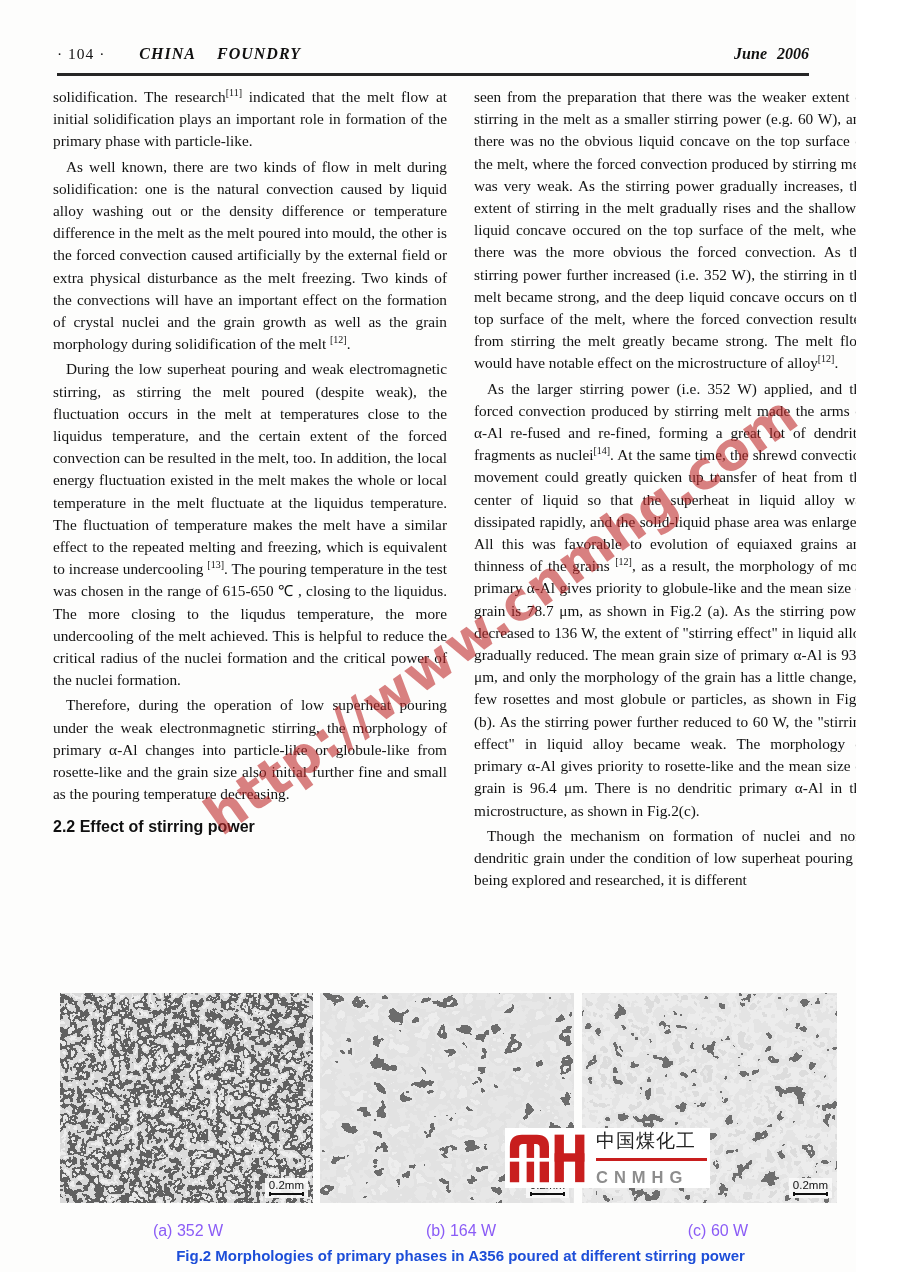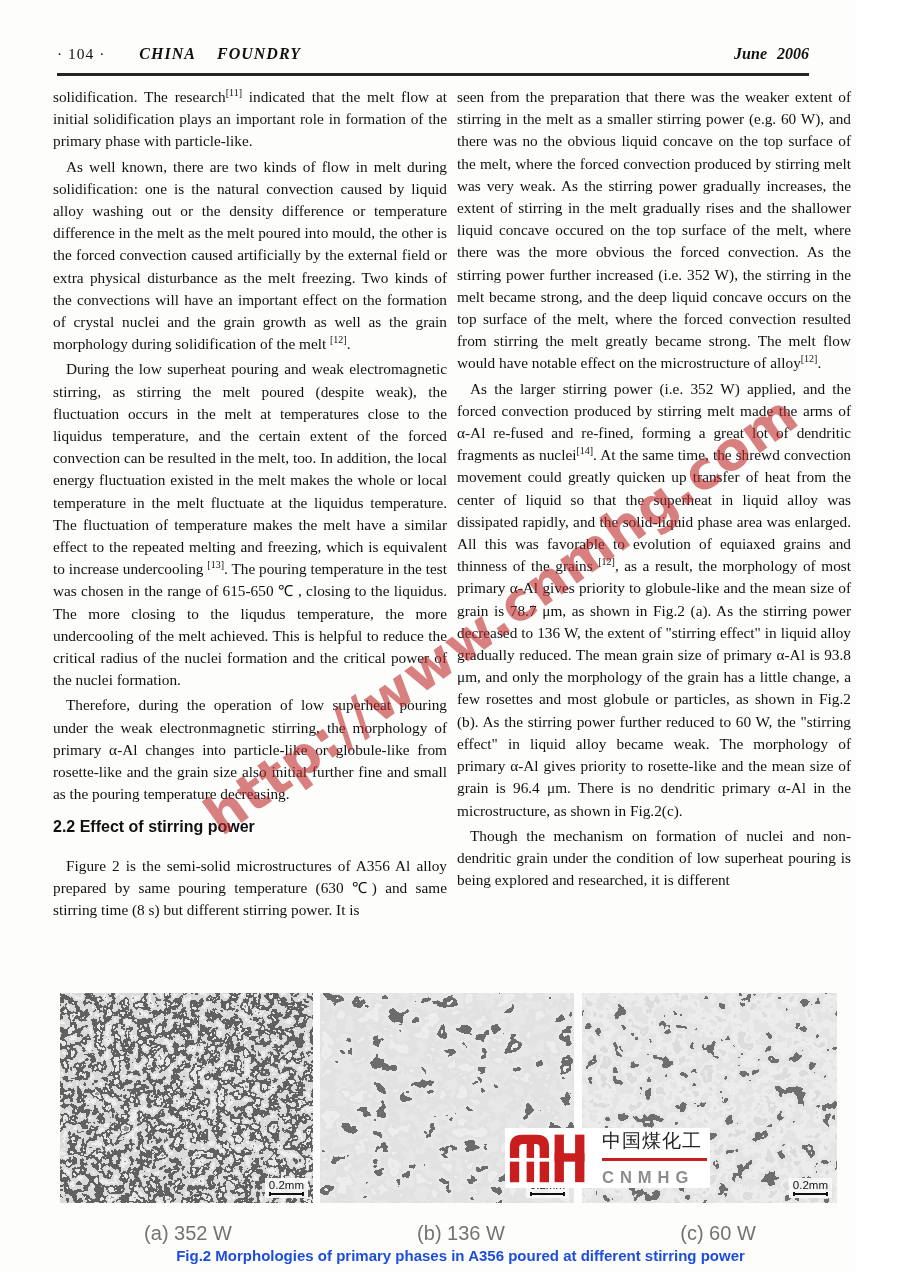--- a/index.html
+++ b/index.html
@@ -13,21 +13,21 @@
     display:flex; justify-content:space-between; align-items:baseline;
     font-size:16px; font-style:italic; font-weight:bold;
   }
   .pageno { font-style:normal; font-weight:normal; font-size:15.5px; margin-right:30px; letter-spacing:1px; }
   .journal { letter-spacing:1px; word-spacing:17px; }
   .issue { word-spacing:6px; }
   .header-rule { position:absolute; left:57px; right:47px; top:73px; height:3px; background:#262626; }
   
   .content {
     position:absolute; left:53px; top:86px; width:815px;
-    display:flex; gap:10px;
+    display:flex; gap:27px;
     font-size:15.3px; line-height:22.2px; text-align:justify;
   }
   .col { width:394px; }
   .content p { margin:0 0 3px 0; }
   .content p.indent { text-indent:13px; }
   sup { font-size:10px; line-height:0; }
   .section-heading {
     font-family:"Liberation Sans", sans-serif; font-size:16px; font-weight:bold;
     margin:10px 0 17px 0; text-align:left;
   }
@@ -48,31 +48,31 @@
   .panel-c { left:529px; width:255px; }
   .scalebar {
     position:absolute; right:5px; bottom:5px; z-index:2;
     background:rgba(249,249,249,0.93); padding:1px 4px 2px 4px;
     font-family:"Liberation Sans", sans-serif; font-size:11.5px; color:#111; text-align:center;
   }
   .scalebar .bar { margin-top:1px; height:4px; border-left:2px solid #111; border-right:2px solid #111; position:relative; }
   .scalebar .bar:before { content:""; position:absolute; left:-2px; right:-2px; top:1px; height:2px; background:#111; }
   .panel-label {
     position:absolute; top:229px; transform:translateX(-50%); white-space:nowrap;
-    font-family:"Liberation Sans", sans-serif; font-size:20px; color:#737373;
+    font-family:"Liberation Sans", sans-serif; font-size:16px; color:#8b5cf6;
   }
   .label-a { left:135px; } .label-b { left:408px; } .label-c { left:665px; }
   .fig-caption {
     position:absolute; top:254px; left:0; width:100%; text-align:center;
     font-family:"Liberation Sans", sans-serif; font-weight:bold; font-size:15px; color:#1d4ed8;
   }
   
   .logo {
     position:absolute; left:505px; top:1128px; width:205px; height:60px; z-index:5;
-    background:#fff; display:flex; align-items:stretch; padding:2px 3px; box-sizing:border-box;gap:6px;
+    background:#fff; display:flex; align-items:stretch; padding:2px 3px; box-sizing:border-box;
   }
   .logo-glyph { flex:0 0 auto; }
   .logo-glyph svg { width:82px; height:54px; display:block; }
   .logo-right { flex:1; margin-left:6px; display:flex; flex-direction:column; justify-content:space-between; }
   .logo-cn { font-family:"DejaVu Sans", sans-serif; font-size:19px; line-height:1.15; color:#222; letter-spacing:1px; white-space:nowrap; }
   .logo-rule { height:3px; background:#c81e1e; }
   .logo-en { font-family:"Liberation Sans", sans-serif; font-size:16.5px; line-height:1.1; color:#8d8d8d; letter-spacing:6px;font-weight:bold; }
 </style>
 </head>
 <body>
@@ -88,21 +88,20 @@
   </div>
   <div class="header-rule"></div>
 
   <div class="content">
     <div class="col">
       <p>solidification. The research<sup>[11]</sup> indicated that the melt flow at initial solidification plays an important role in formation of the primary phase with particle-like.</p>
       <p class="indent">As well known, there are two kinds of flow in melt during solidification: one is the natural convection caused by liquid alloy washing out or the density difference or temperature difference in the melt as the melt poured into mould, the other is the forced convection caused artificially by the external field or extra physical disturbance as the melt freezing. Two kinds of the convections will have an important effect on the formation of crystal nuclei and the grain growth as well as the grain morphology during solidification of the melt <sup>[12]</sup>.</p>
       <p class="indent">During the low superheat pouring and weak electromagnetic stirring, as stirring the melt poured (despite weak), the fluctuation occurs in the melt at temperatures close to the liquidus temperature, and the certain extent of the forced convection can be resulted in the melt, too. In addition, the local energy fluctuation existed in the melt makes the whole or local temperature in the melt fluctuate at the liquidus temperature. The fluctuation of temperature makes the melt have a similar effect to the repeated melting and freezing, which is equivalent to increase undercooling <sup>[13]</sup>. The pouring temperature in the test was chosen in the range of 615-650 ℃ , closing to the liquidus. The more closing to the liqudus temperature, the more undercooling of the melt achieved. This is helpful to reduce the critical radius of the nuclei formation and the critical power of the nuclei formation.</p>
       <p class="indent">Therefore, during the operation of low superheat pouring under the weak electronmagnetic stirring, the morphology of primary α-Al changes into particle-like or globule-like from rosette-like and the grain size also initial further fine and small as the pouring temperature decreasing.</p>
       <div class="section-heading">2.2 Effect of stirring power</div>
-      <p class="indent">Figure 2 is the semi-solid microstructures of A356 Al alloy prepared by same pouring temperature (630 ℃) and same stirring time  (8 s) but different stirring power. It is</p>
     </div>
     <div class="col">
       <p>seen from the preparation that there was the weaker extent of stirring in the melt as a smaller stirring power  (e.g. 60 W), and there was no the obvious liquid concave on the top surface of the melt, where the forced convection produced by stirring melt was very weak. As the stirring power gradually increases, the extent of stirring in the melt gradually rises and the shallower liquid concave occured on the top surface of the melt, where there was the more obvious the forced convection. As the stirring power further increased  (i.e. 352 W), the stirring in the melt became strong, and the deep liquid concave occurs on the top surface of the melt, where the forced convection resulted from stirring the melt greatly became strong. The melt flow would have notable effect on the microstructure of alloy<sup>[12]</sup>.</p>
       <p class="indent">As the larger stirring power (i.e. 352 W) applied, and the forced convection produced by stirring melt made the arms of α-Al re-fused and re-fined, forming a great lot of dendritic fragments as nuclei<sup>[14]</sup>. At the same time, the shrewd convection movement could greatly quicken up transfer of heat from the center of liquid so that the superheat in liquid alloy was dissipated rapidly, and the solid-liquid phase area was enlarged. All this was favorable to evolution of equiaxed grains and thinness of the grains <sup>[12]</sup>, as a result, the morphology of most primary α-Al gives priority to globule-like and the mean size of grain is 78.7 μm, as shown in Fig.2  (a). As the stirring power decreased to 136 W, the extent of "stirring effect" in liquid alloy gradually reduced. The mean grain size of primary α-Al is 93.8 μm, and only the morphology of the grain has a little change, a few rosettes and most globule or particles, as shown in Fig.2  (b). As the stirring power further reduced to 60 W, the "stirring effect" in liquid alloy became weak. The morphology of primary α-Al gives priority to rosette-like and the mean size of grain is 96.4 μm. There is no dendritic primary α-Al in the microstructure, as shown in Fig.2(c).</p>
       <p class="indent">Though the mechanism on formation of nuclei and non-dendritic grain under the condition of low superheat pouring is being explored and researched, it is different</p>
     </div>
   </div>
 
   <div class="watermark">http://www.cnmhg.com</div>
 
@@ -162,21 +161,21 @@
         </filter>
         <rect width="100%" height="100%" fill="#c6c6c6" filter="url(#fc)"></rect>
       </svg>
       <div class="scalebar">
         <span>0.2mm</span>
         <div class="bar"></div>
       </div>
     </div>
 
     <span class="panel-label label-a">(a) 352 W</span>
-    <span class="panel-label label-b">(b) 136 W</span>
+    <span class="panel-label label-b">(b) 164 W</span>
     <span class="panel-label label-c">(c) 60 W</span>
 
     <div class="fig-caption">Fig.2 Morphologies of primary phases in A356 poured at different stirring power</div>
   </div>
 
   <div class="logo">
     <div class="logo-glyph">
       <svg viewBox="0 0 88 54">
         <g fill="#c81e1e">
           <path d="M2,54 V16 Q2,3 15,3 H31 Q44,3 44,16 V54 H34 V17 Q34,13 30,13 H16 Q12,13 12,17 V54 Z"></path>

